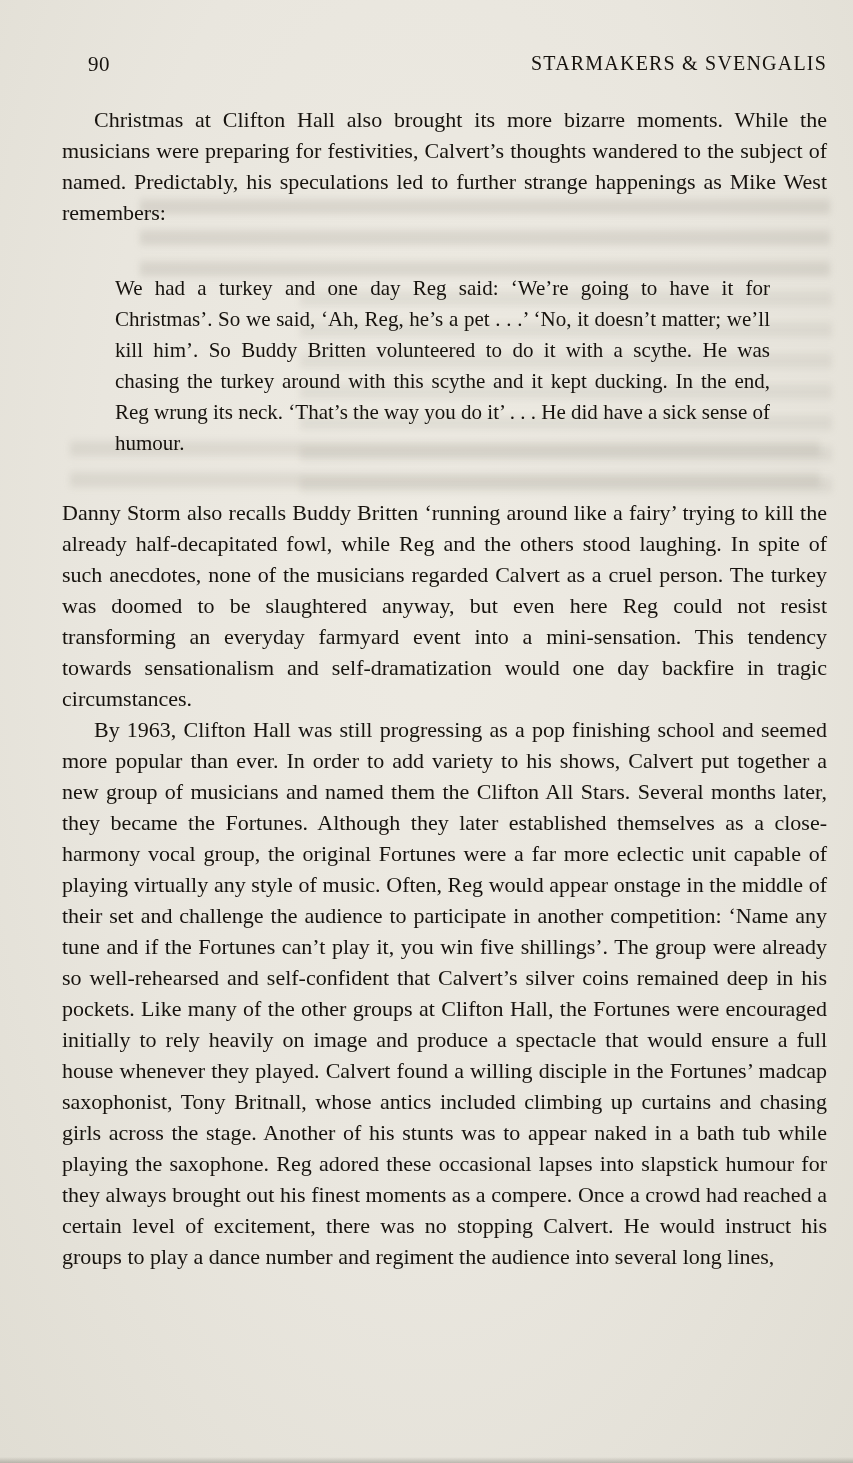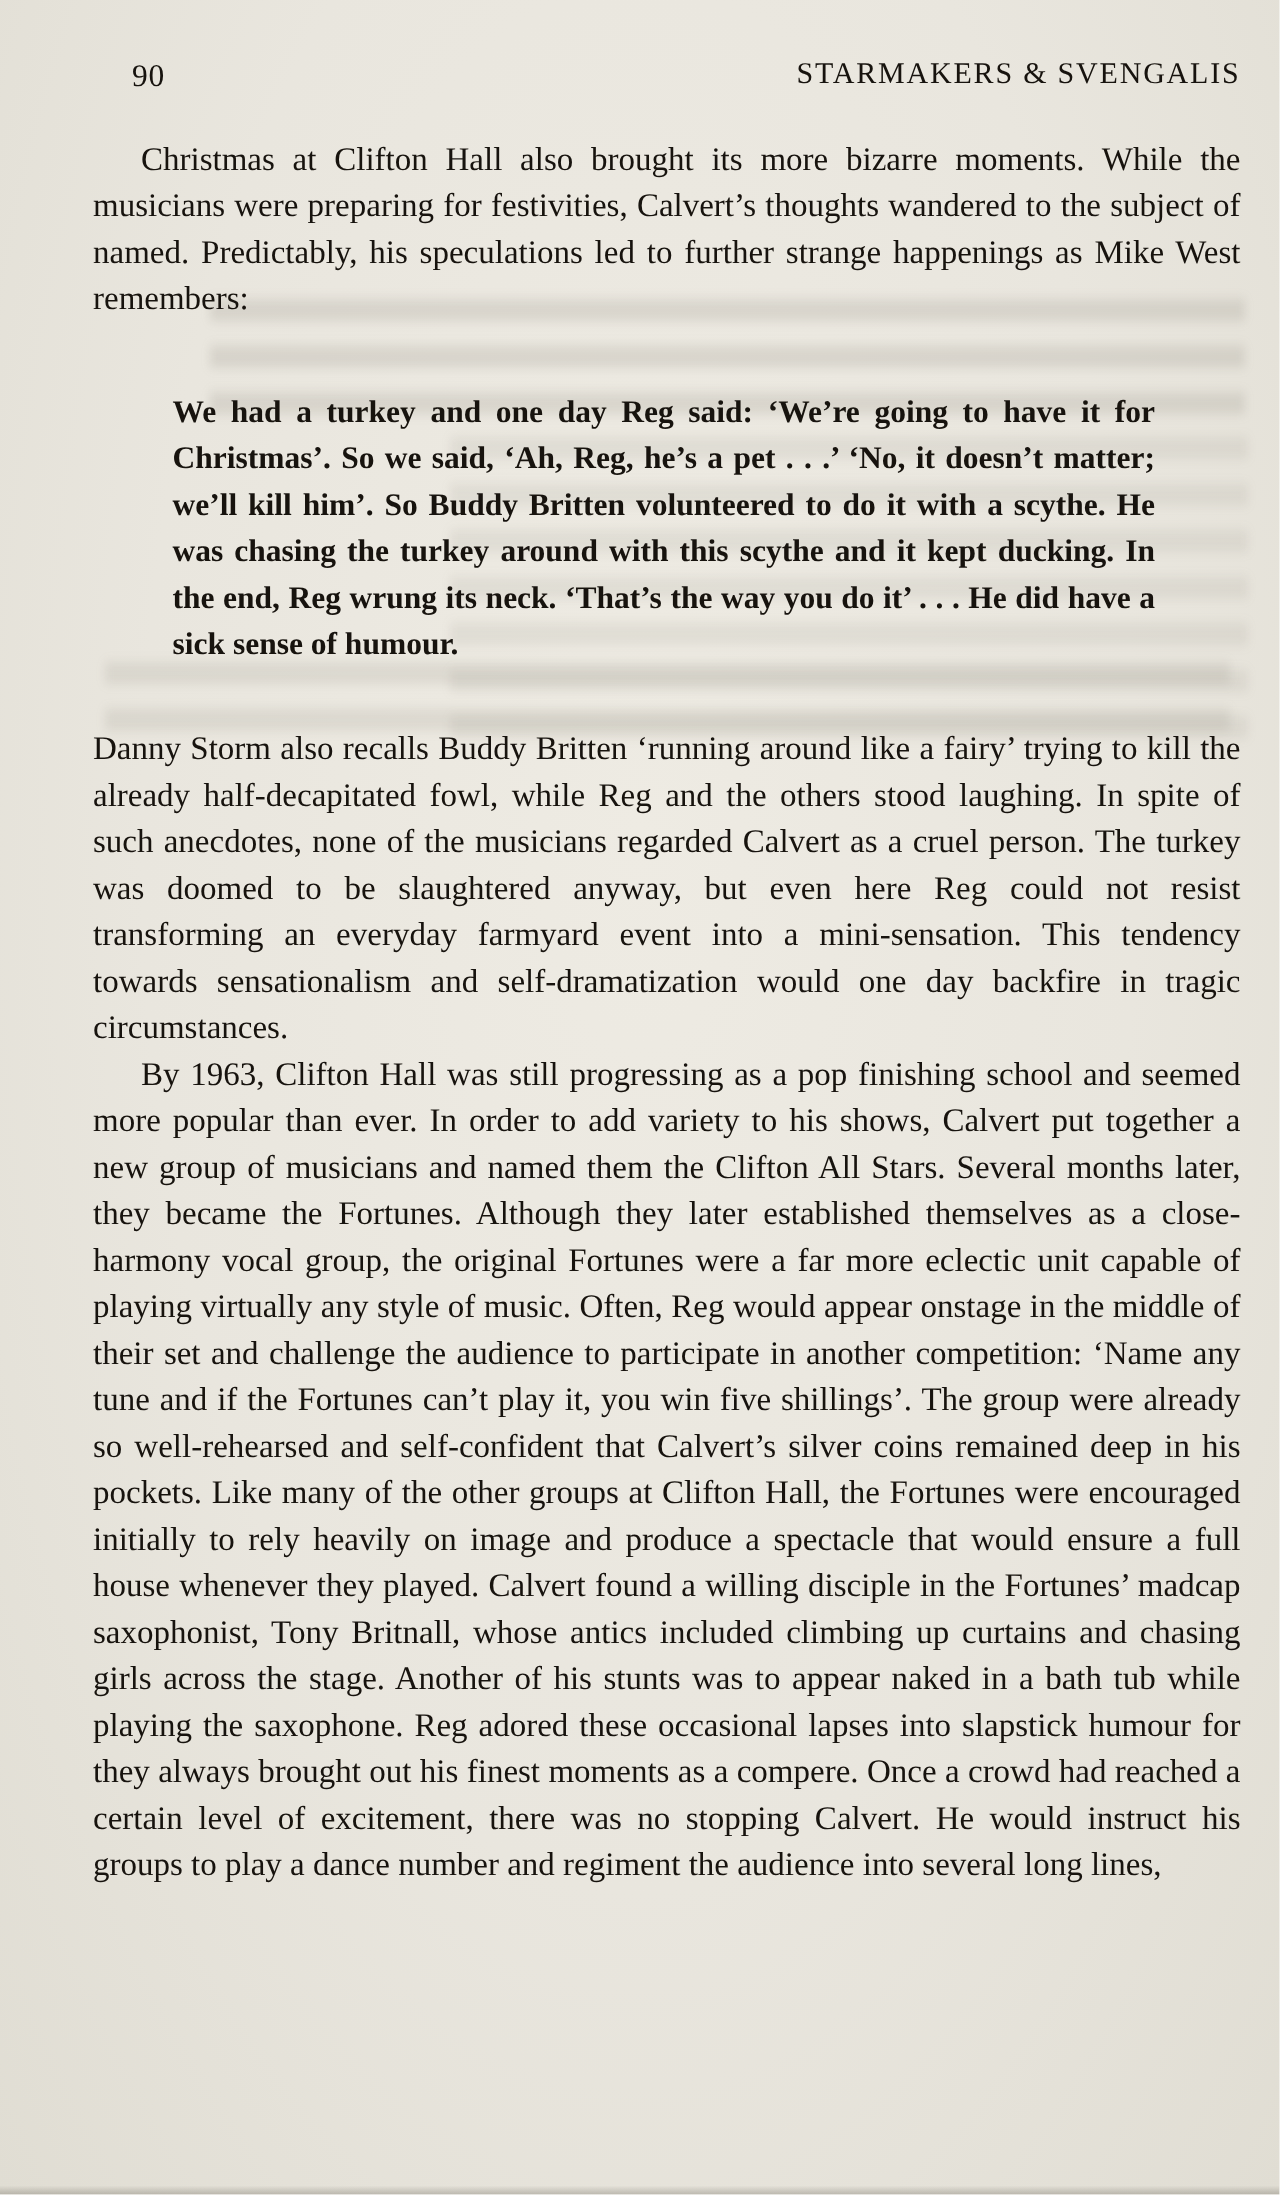--- a/index.html
+++ b/index.html
@@ -12,21 +12,21 @@
     overflow: hidden;
     background: radial-gradient(ellipse at 50% 38%, #eeebe3 0%, #e9e6de 55%, #e0ddd3 100%);
     font-family: "Liberation Serif", "DejaVu Serif", serif;
     color: #17130e;
     position: relative;
   }
   .page {
     position: relative;
     width: 765px;
     margin: 0;
-    padding: 38px 26px 0 62px;
+    padding: 52px 26px 0 62px;
     z-index: 2;
   }
   .page-header {
     position: relative;
     height: 26px;
     margin-bottom: 26px;
   }
   .page-number {
     position: absolute;
     left: 26px;
@@ -48,21 +48,20 @@
     text-align: justify;
     text-justify: inter-word;
   }
   .para.indent {
     text-indent: 32px;
   }
   .quote {
     margin: 45px 57px 38px 53px !important;
     font-size: 21px !important;
     line-height: 31px !important;
-    font-weight: bold;
   }
   
   .showthrough {
     position: absolute;
     z-index: 1;
     pointer-events: none;
     filter: blur(3px);
   }
   .showthrough.a {
     left: 140px;

